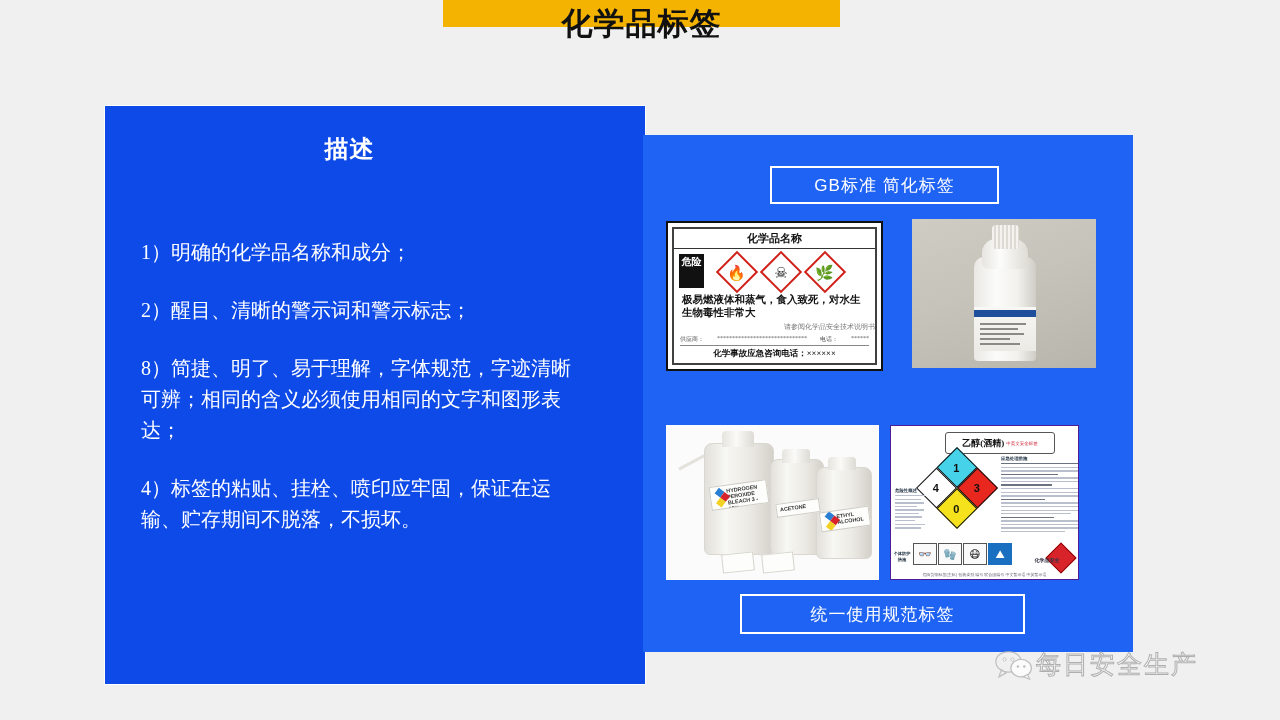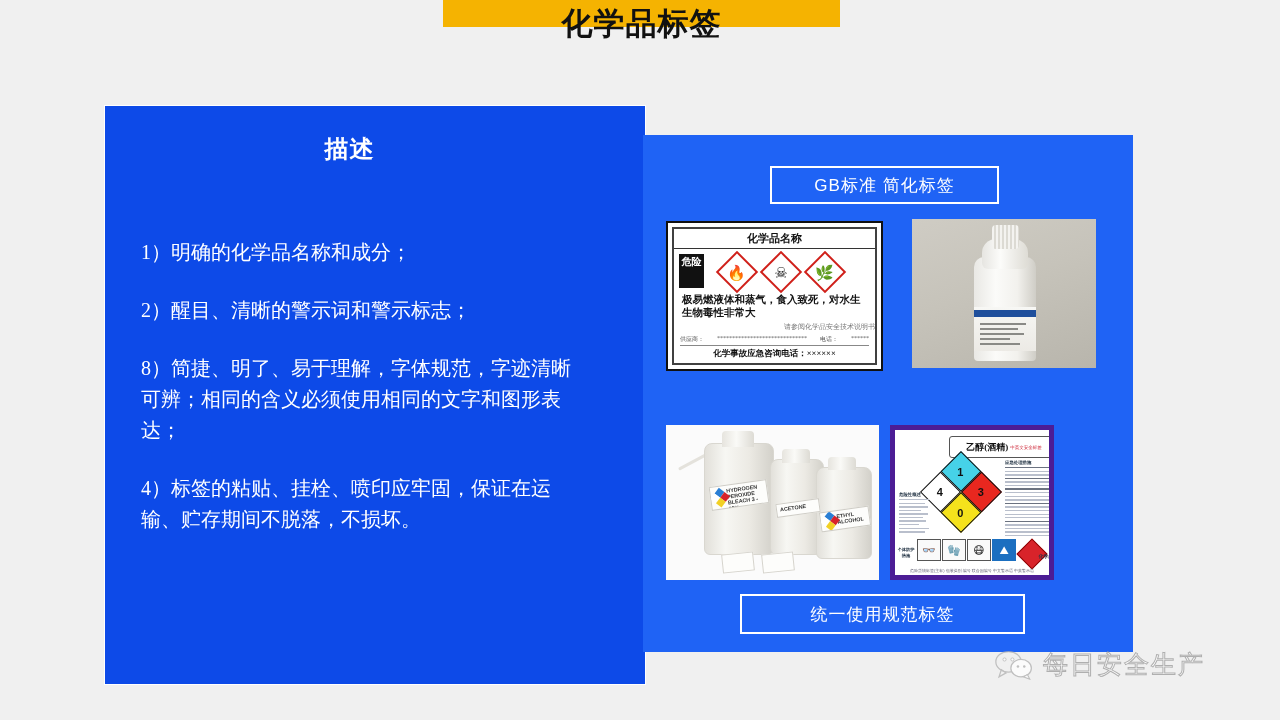--- a/index.html
+++ b/index.html
@@ -124,21 +124,21 @@
 
   
   .tile {
     position: absolute;
     background: #ffffff;
     overflow: hidden;
   }
   #tile-gb-label   { left: 23px;  top: 86px;  width: 213px; height: 146px; border: 2px solid #101010; }
   #tile-bottle     { left: 269px; top: 84px;  width: 184px; height: 149px; }
   #tile-lab        { left: 23px;  top: 290px; width: 213px; height: 155px; }
-  #tile-ethanol    { left: 247px; top: 290px; width: 164px; height: 155px; border: 5px solid #4c1d95; box-sizing: border-box;}
+  #tile-ethanol    { left: 247px; top: 290px; width: 189px; height: 155px; border: 1px solid #4c1d95; box-sizing: border-box;}
 
   
   #gb-inner {
     position: absolute;
     left: 4px; top: 4px; right: 4px; bottom: 4px;
     background: #ffffff;
     border: 2px solid #404040;
   }
   #gb-name {
     height: 19px;
@@ -372,21 +372,21 @@
     text-align:center; font-size:5px; color:#334; font-weight:bold;
   }
 
   
   #watermark {
     position: absolute;
     left: 995px;
     top: 648px;
     display: flex;
     align-items: center;
-    gap: 10px;
+    gap: 3px;
     opacity: 0.75;
   }
   #wechat-icon { width: 38px; height: 30px; }
   #watermark-text {
     font-size: 25px;
     color: #ffffff;
     -webkit-text-stroke: 1px #9a9a9a;
     letter-spacing: 2px;
     font-family: "Liberation Sans", sans-serif;
   }

